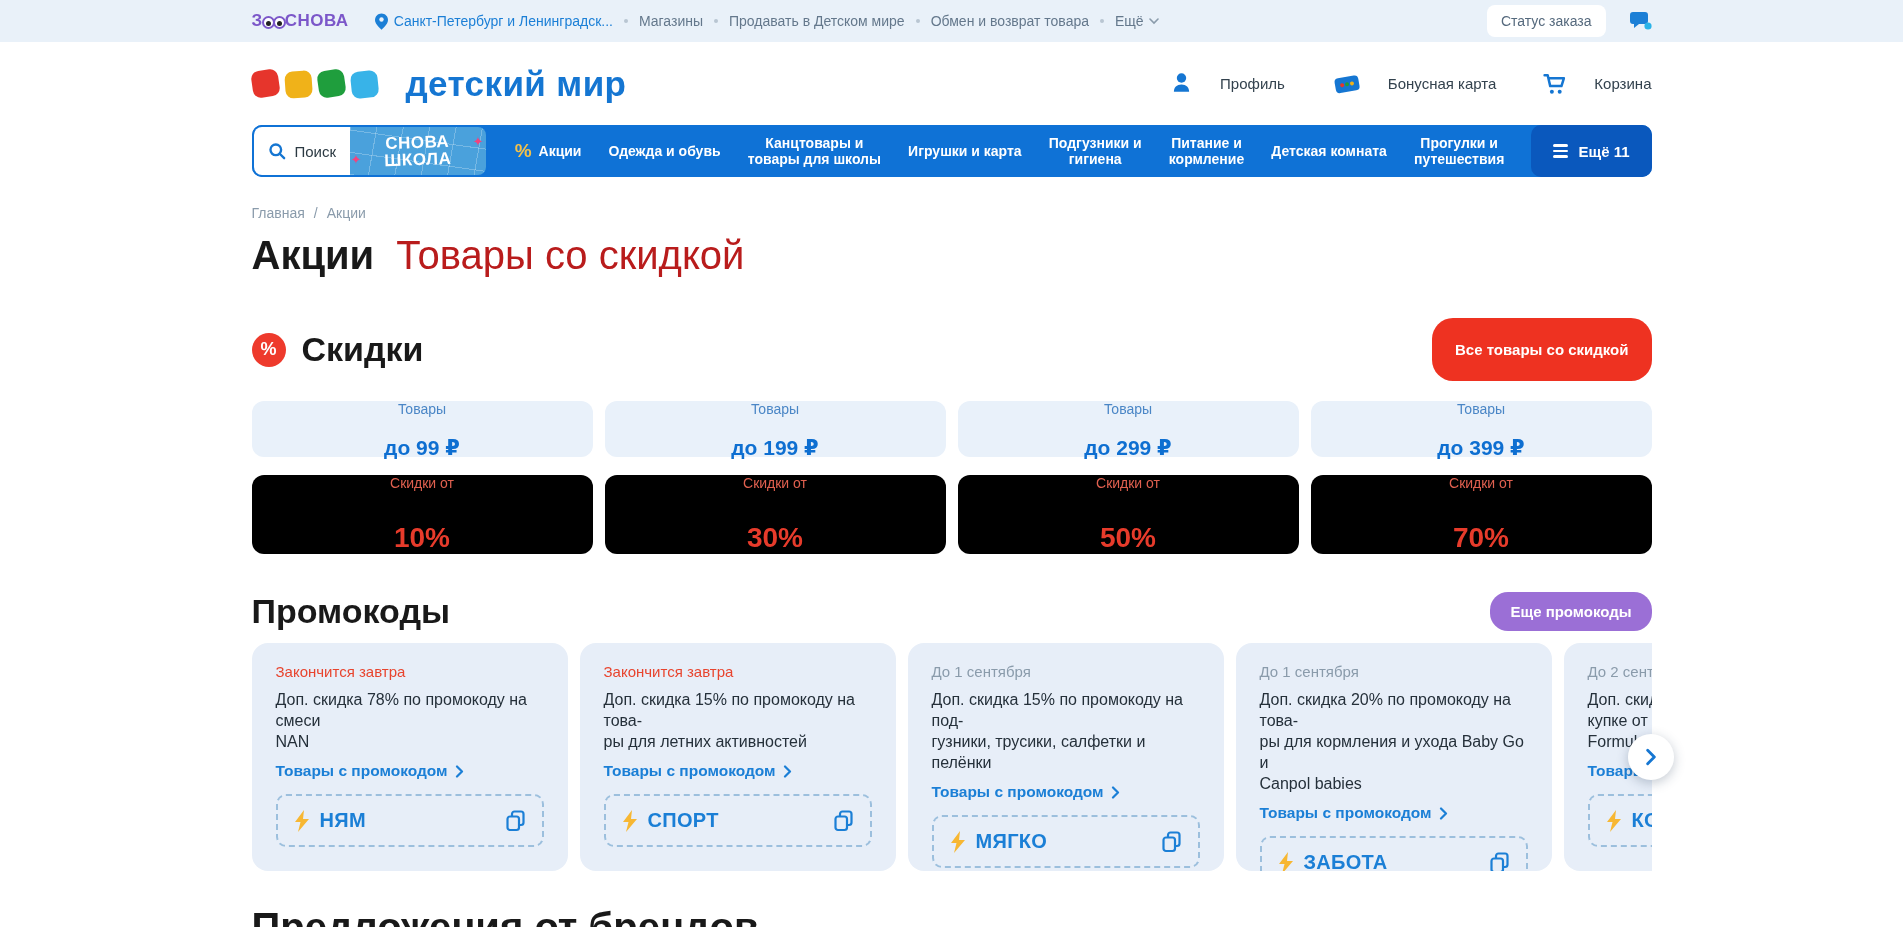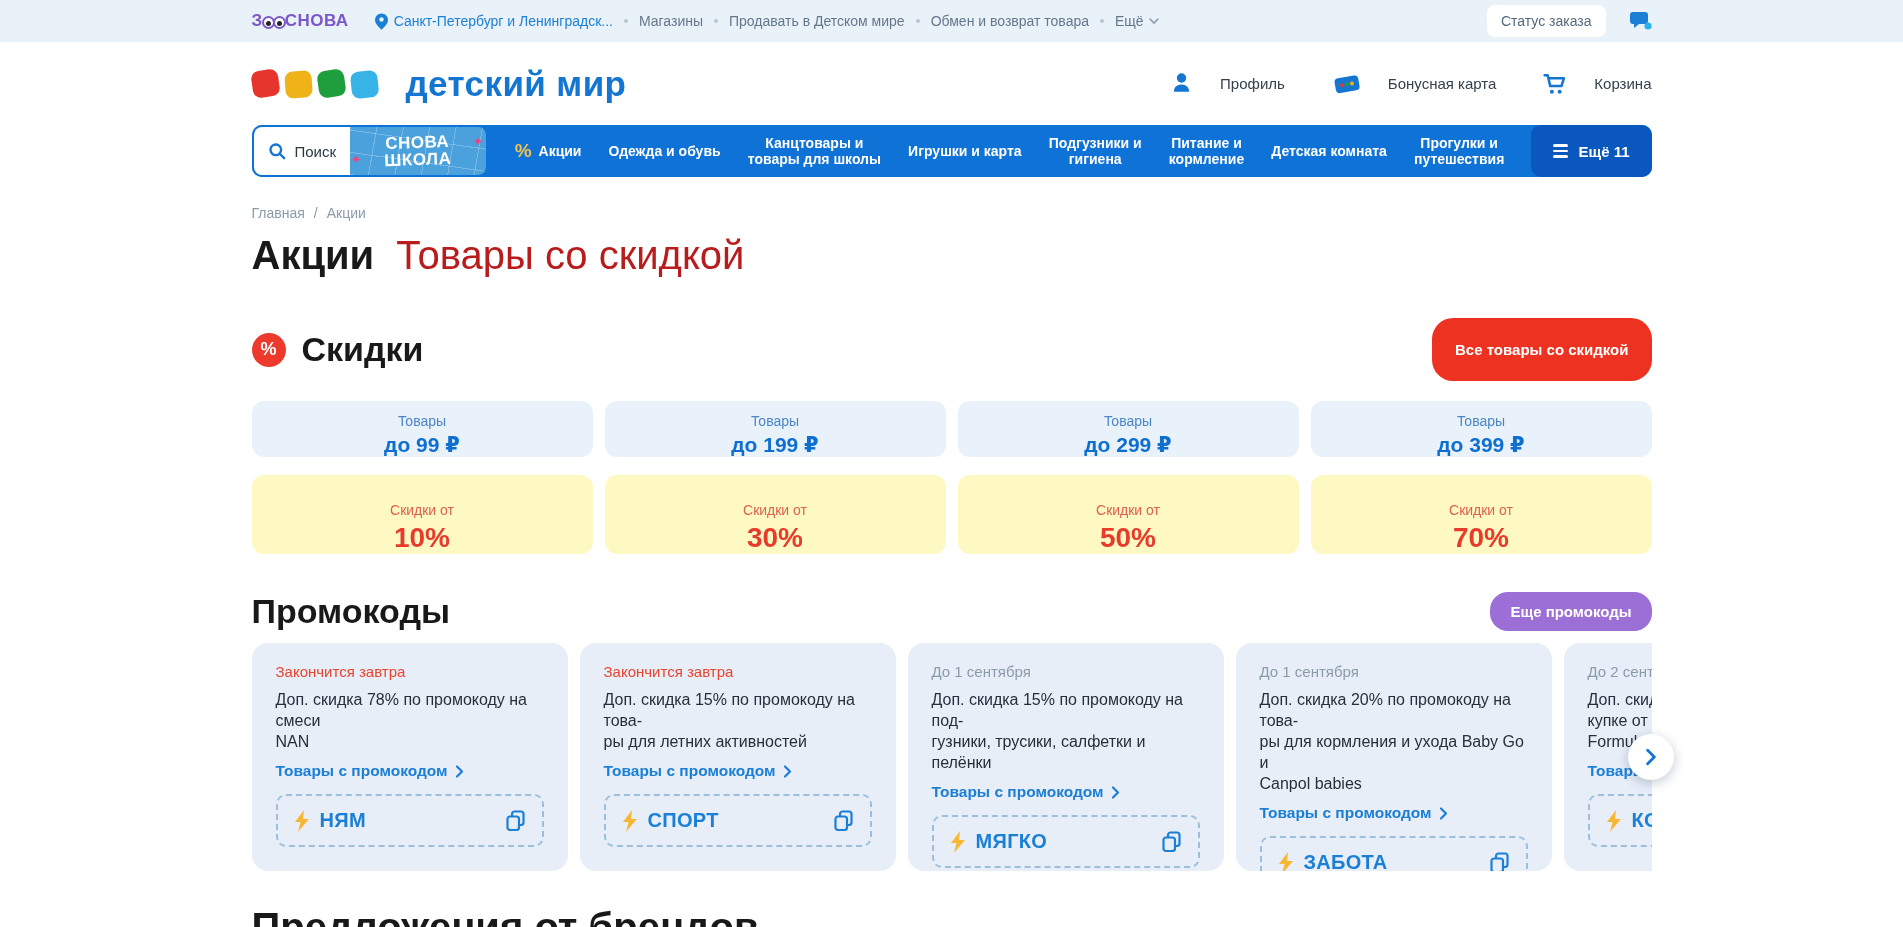--- a/index.html
+++ b/index.html
@@ -60,25 +60,25 @@
   .page-title { font-size:40px; font-weight:bold; color:#191919; }
   .page-subtitle { font-size:40px; font-weight:500; color:#b91c1c; }
 
   
   .section-head { margin-top:40px; display:flex; align-items:center; }
   .pct-badge { width:34px; height:34px; border-radius:50%; background:#ee3a2c; color:#fff; font-weight:bold; font-size:18px; display:flex; align-items:center; justify-content:center; margin-right:16px; }
   .section-title { font-size:34px; font-weight:bold; color:#191919; }
   .btn-red { margin-left:auto; background:#ee3221; color:#fff; font-weight:bold; font-size:15px; border:none; border-radius:21px; padding:23px 23px; cursor:pointer; font-family:inherit; }
   .cards-row { display:flex; gap:12px; }
   .row-price { margin-top:20px; } .row-pct { margin-top:18px; }
-  .price-card, .pct-card { flex:1; border-radius:12px; display:flex; flex-direction:column; align-items:center; justify-content:flex-end; gap:4px; cursor:pointer; }
+  .price-card, .pct-card { flex:1; border-radius:12px; display:flex; flex-direction:column; align-items:center; justify-content:space-between; gap:19px; cursor:pointer; }
   .price-card { background:#e9f1fa; height:56px; }
   .price-cap { font-size:14px; color:#4a86c6; }
   .price-val { font-size:21px; font-weight:bold; color:#0e6fd1; }
-  .pct-card { background:#fef9c3; height:79px; }
+  .pct-card { background:#000000; height:79px; }
   .pct-cap { font-size:14px; color:#e0604f; }
   .pct-val { font-size:28px; font-weight:bold; color:#e73b2b; }
 
   
   .promo-head { margin-top:38px; display:flex; align-items:center; }
   .btn-purple { margin-left:auto; background:#9b6fd6; color:#fff; font-weight:bold; font-size:15px; border:none; border-radius:18px; padding:11px 20px; cursor:pointer; font-family:inherit; }
   .carousel-wrap { position:relative; margin-top:12px; }
   .carousel { display:flex; gap:12px; overflow:hidden; }
   .promo-card { flex:none; width:316px; height:228px; background:#e7eef8; border-radius:16px; padding:20px 24px; }
   .badge { font-size:15px; }

